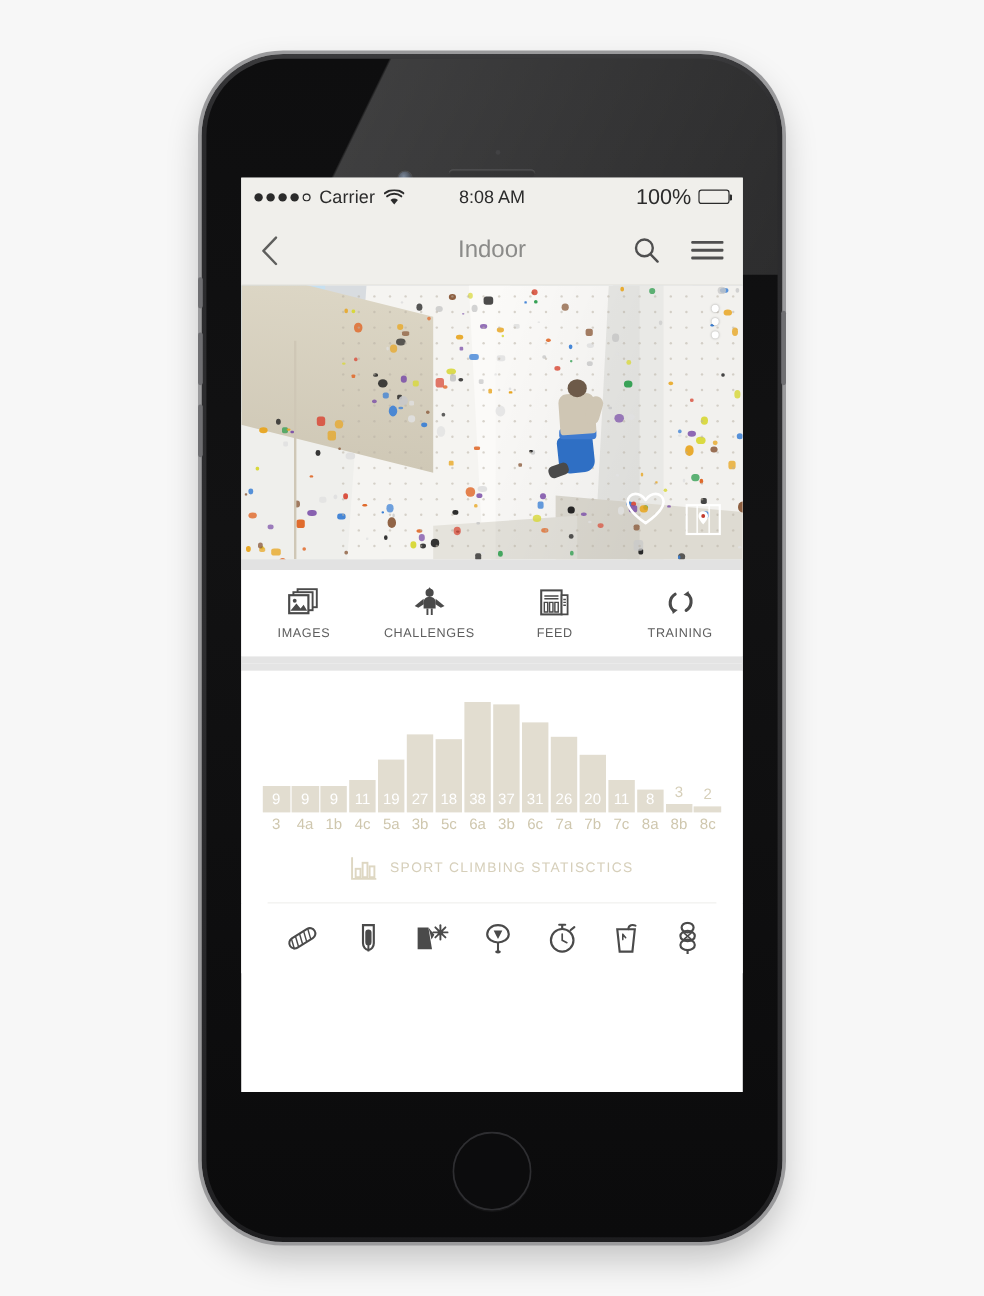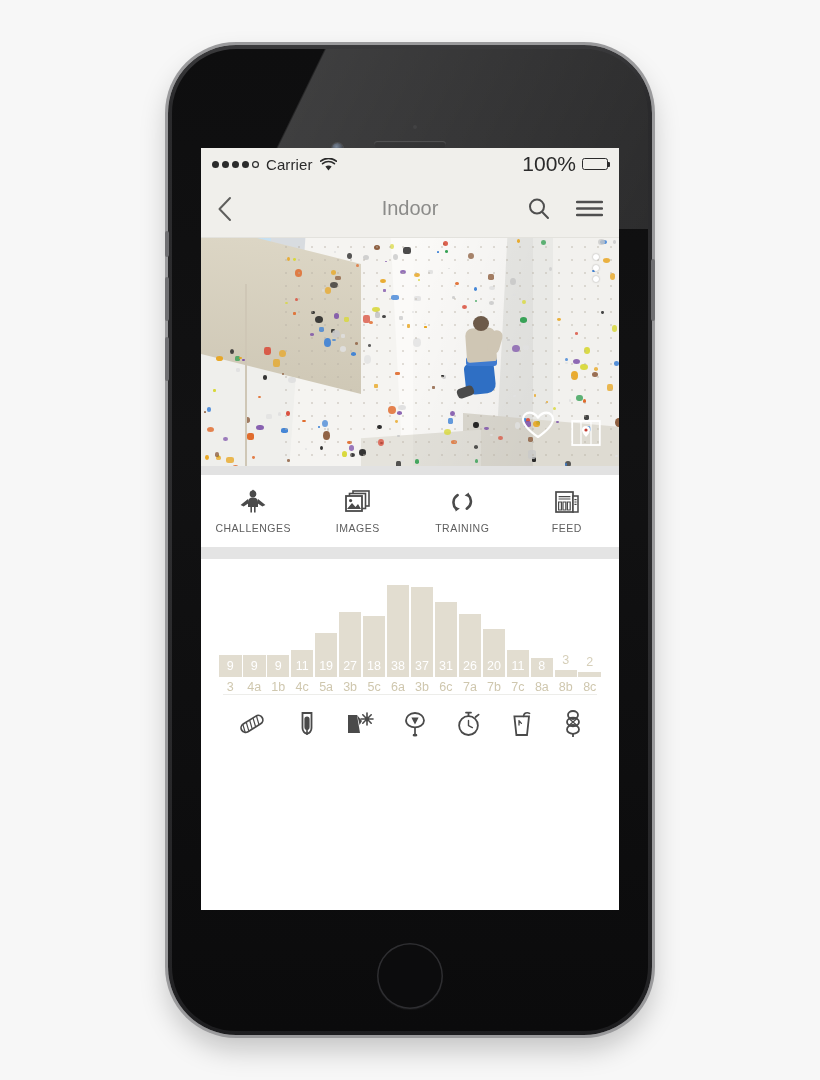--- a/index.html
+++ b/index.html
@@ -79,21 +79,21 @@
   #signal-dots { display: flex; align-items: center; gap: 3px; }
   .sdot { width: 7px; height: 7px; border-radius: 50%; background: #2b2b2b; }
   .sdot.empty { background: transparent; box-shadow: inset 0 0 0 1.2px #2b2b2b; }
   #carrier-label { margin-left: 7px; font-size: 15px; letter-spacing: .1px; }
   #wifi-icon { margin-left: 7px; display: flex; align-items: flex-end; }
   #status-time {
     position: absolute; left: 0; right: 0; text-align: center;
     font-size: 15px; font-weight: 400;
   }
   #status-right { margin-left: auto; display: flex; align-items: center; gap: 6px; }
-  #battery-pct { font-size: 21px; }
+  #battery-pct { font-size: 18px; }
   #battery-icon {
     width: 26px; height: 12px; border: 1.3px solid #2b2b2b; border-radius: 2.6px;
     position: relative; padding: 1.3px;
   }
   #battery-fill { height: 100%; width: 100%; background: #2b2b2b; border-radius: 1px; }
   #battery-tip {
     position: absolute; right: -3.4px; top: 3.4px; width: 2px; height: 5px;
     background: #2b2b2b; border-radius: 0 1px 1px 0;
   }
 
@@ -261,20 +261,21 @@
           <span class="sdot empty"></span>
       </div>
       <span id="carrier-label">Carrier</span>
       <span id="wifi-icon">
         <svg width="17" height="13" viewBox="0 0 17 13">
           <path d="M8.5 12.4 L5.4 8.6 a5 5 0 0 1 6.2 0 Z" fill="#2b2b2b"></path>
           <path d="M2.6 5.6 a9.4 9.4 0 0 1 11.8 0" stroke="#2b2b2b" stroke-width="1.7" fill="none" stroke-linecap="round"></path>
           <path d="M0.7 3.1 a12.6 12.6 0 0 1 15.6 0" stroke="#2b2b2b" stroke-width="1.7" fill="none" stroke-linecap="round"></path>
         </svg>
       </span>
+      <span id="status-time">8:08 AM</span>
       <div id="status-right">
         <span id="battery-pct">100%</span>
         <span id="battery-icon">
           <span id="battery-fill"></span><span id="battery-tip"></span>
         </span>
       </div>
     </div>
 
     <div id="nav-bar">
       <div class="nav-btn">
@@ -982,57 +983,57 @@
         </svg>
       </div>
     </div>
 
 
     <div class="sep"></div>
 
     <div id="tabs">
       <div class="tab">
         <svg width="28" height="26" viewBox="0 0 28 26">
+          <rect x="9" y="2" width="16" height="15" fill="#fff" stroke="#4a4a4a" stroke-width="1.6"></rect>
+          <rect x="5.5" y="4.5" width="16" height="15" fill="#fff" stroke="#4a4a4a" stroke-width="1.6"></rect>
+          <rect x="2" y="7" width="16" height="15" fill="#fff" stroke="#4a4a4a" stroke-width="1.8"></rect>
+          <circle cx="6.6" cy="11.6" r="1.6" fill="#4a4a4a"></circle>
+          <path d="M3 20 L8 14 L11.5 18 L14 15 L17 20 Z" fill="#4a4a4a"></path>
+        </svg>
+        <span class="tab-label">IMAGES</span>
+      </div>
+      <div class="tab">
+        <svg width="28" height="26" viewBox="0 0 28 26">
           <circle cx="14" cy="5" r="3.4" fill="#4a4a4a"></circle>
           <path d="M14 0.4 L11.6 3.6 L14 2.8 L16.4 3.6 Z" fill="#4a4a4a"></path>
           <path d="M14 8.4 C17.4 8.4 19 10 19 13 L19 18 L9 18 L9 13 C9 10 10.6 8.4 14 8.4 Z" fill="#4a4a4a"></path>
           <path d="M9 10 L1.6 16 L4.6 17.4 L9.2 14.6 Z" fill="#4a4a4a"></path>
           <path d="M19 10 L26.4 16 L23.4 17.4 L18.8 14.6 Z" fill="#4a4a4a"></path>
           <path d="M11.4 18 L11.4 23.4 L13 23.4 L13 18 Z M15 18 L15 23.4 L16.6 23.4 L16.6 18 Z" fill="#4a4a4a"></path>
         </svg>
         <span class="tab-label">CHALLENGES</span>
-      </div>
-      <div class="tab">
-        <svg width="28" height="26" viewBox="0 0 28 26">
-          <rect x="9" y="2" width="16" height="15" fill="#fff" stroke="#4a4a4a" stroke-width="1.6"></rect>
-          <rect x="5.5" y="4.5" width="16" height="15" fill="#fff" stroke="#4a4a4a" stroke-width="1.6"></rect>
-          <rect x="2" y="7" width="16" height="15" fill="#fff" stroke="#4a4a4a" stroke-width="1.8"></rect>
-          <circle cx="6.6" cy="11.6" r="1.6" fill="#4a4a4a"></circle>
-          <path d="M3 20 L8 14 L11.5 18 L14 15 L17 20 Z" fill="#4a4a4a"></path>
-        </svg>
-        <span class="tab-label">IMAGES</span>
-      </div>
-      <div class="tab">
-        <svg width="28" height="26" viewBox="0 0 28 26">
-          <path d="M20.4 6.2 a8.6 8.6 0 0 1 -1.6 13.4" stroke="#4a4a4a" stroke-width="2.6" fill="none" stroke-linecap="round"></path>
-          <path d="M8.2 19.8 a8.6 8.6 0 0 1 1.4 -13.6" stroke="#4a4a4a" stroke-width="2.6" fill="none" stroke-linecap="round"></path>
-          <path d="M20.8 3.4 L21.2 8.2 L16.6 6.6 Z" fill="#4a4a4a"></path>
-          <path d="M7.6 22.6 L7.2 17.8 L11.8 19.4 Z" fill="#4a4a4a"></path>
-        </svg>
-        <span class="tab-label">TRAINING</span>
       </div>
       <div class="tab">
         <svg width="28" height="26" viewBox="0 0 28 26">
           <rect x="3" y="3" width="17" height="20" fill="#fff" stroke="#4a4a4a" stroke-width="1.7"></rect>
           <path d="M20 7 L25 7 L25 23 L20 23 Z" fill="#fff" stroke="#4a4a4a" stroke-width="1.5"></path>
           <path d="M5.6 7.6 L17.4 7.6 M5.6 10 L17.4 10" stroke="#4a4a4a" stroke-width="1.2"></path>
           <path d="M5.6 13 L8.4 13 L8.4 21 L5.6 21 Z M10 13 L12.8 13 L12.8 21 L10 21 Z M14.4 13 L17.2 13 L17.2 21 L14.4 21 Z" fill="none" stroke="#4a4a4a" stroke-width="1.2"></path>
           <path d="M21.4 10.6 L23.6 10.6 M21.4 13 L23.6 13 M21.4 15.4 L23.6 15.4" stroke="#4a4a4a" stroke-width="1.1"></path>
         </svg>
         <span class="tab-label">FEED</span>
+      </div>
+      <div class="tab">
+        <svg width="28" height="26" viewBox="0 0 28 26">
+          <path d="M20.4 6.2 a8.6 8.6 0 0 1 -1.6 13.4" stroke="#4a4a4a" stroke-width="2.6" fill="none" stroke-linecap="round"></path>
+          <path d="M8.2 19.8 a8.6 8.6 0 0 1 1.4 -13.6" stroke="#4a4a4a" stroke-width="2.6" fill="none" stroke-linecap="round"></path>
+          <path d="M20.8 3.4 L21.2 8.2 L16.6 6.6 Z" fill="#4a4a4a"></path>
+          <path d="M7.6 22.6 L7.2 17.8 L11.8 19.4 Z" fill="#4a4a4a"></path>
+        </svg>
+        <span class="tab-label">TRAINING</span>
       </div>
     </div>
 
     <div class="sep-thin"></div>
 
 
     <div class="sep-thin"></div>
 
     <div id="chart-card">
       <div id="chart-area">
@@ -1128,20 +1129,29 @@
           <div class="xlabel">6a</div>
           <div class="xlabel">3b</div>
           <div class="xlabel">6c</div>
           <div class="xlabel">7a</div>
           <div class="xlabel">7b</div>
           <div class="xlabel">7c</div>
           <div class="xlabel">8a</div>
           <div class="xlabel">8b</div>
           <div class="xlabel">8c</div>
         </div>
+      <div id="chart-caption">
+        <svg width="22" height="20" viewBox="0 0 22 20">
+          <path d="M1.4 1 L1.4 18.4 L21 18.4" stroke="#ded7c2" stroke-width="1.6" fill="none" stroke-linecap="round"></path>
+          <rect x="4.4" y="10" width="4" height="7" fill="none" stroke="#ded7c2" stroke-width="1.6"></rect>
+          <rect x="10.2" y="5" width="4" height="12" fill="none" stroke="#ded7c2" stroke-width="1.6"></rect>
+          <rect x="16" y="8" width="4" height="9" fill="none" stroke="#ded7c2" stroke-width="1.6"></rect>
+        </svg>
+        <span id="chart-caption-text">SPORT CLIMBING STATISCTICS</span>
+      </div>
       <div id="chart-rule"></div>
     </div>
 
     <div id="icon-bar">
       <div class="bottom-icon">
         <svg width="30" height="26" viewBox="0 0 30 26">
           <g transform="rotate(-32 15 13)">
             <rect x="3" y="8.4" width="24" height="9" rx="4.5" fill="none" stroke="#4a4a4a" stroke-width="1.7"></rect>
             <path d="M7 8.6 L4.6 17.2 M11 8.6 L8.6 17.2 M15 8.6 L12.6 17.2 M19 8.6 L16.6 17.2 M23 8.6 L20.6 17.2" stroke="#4a4a4a" stroke-width="1.2"></path>
           </g>

